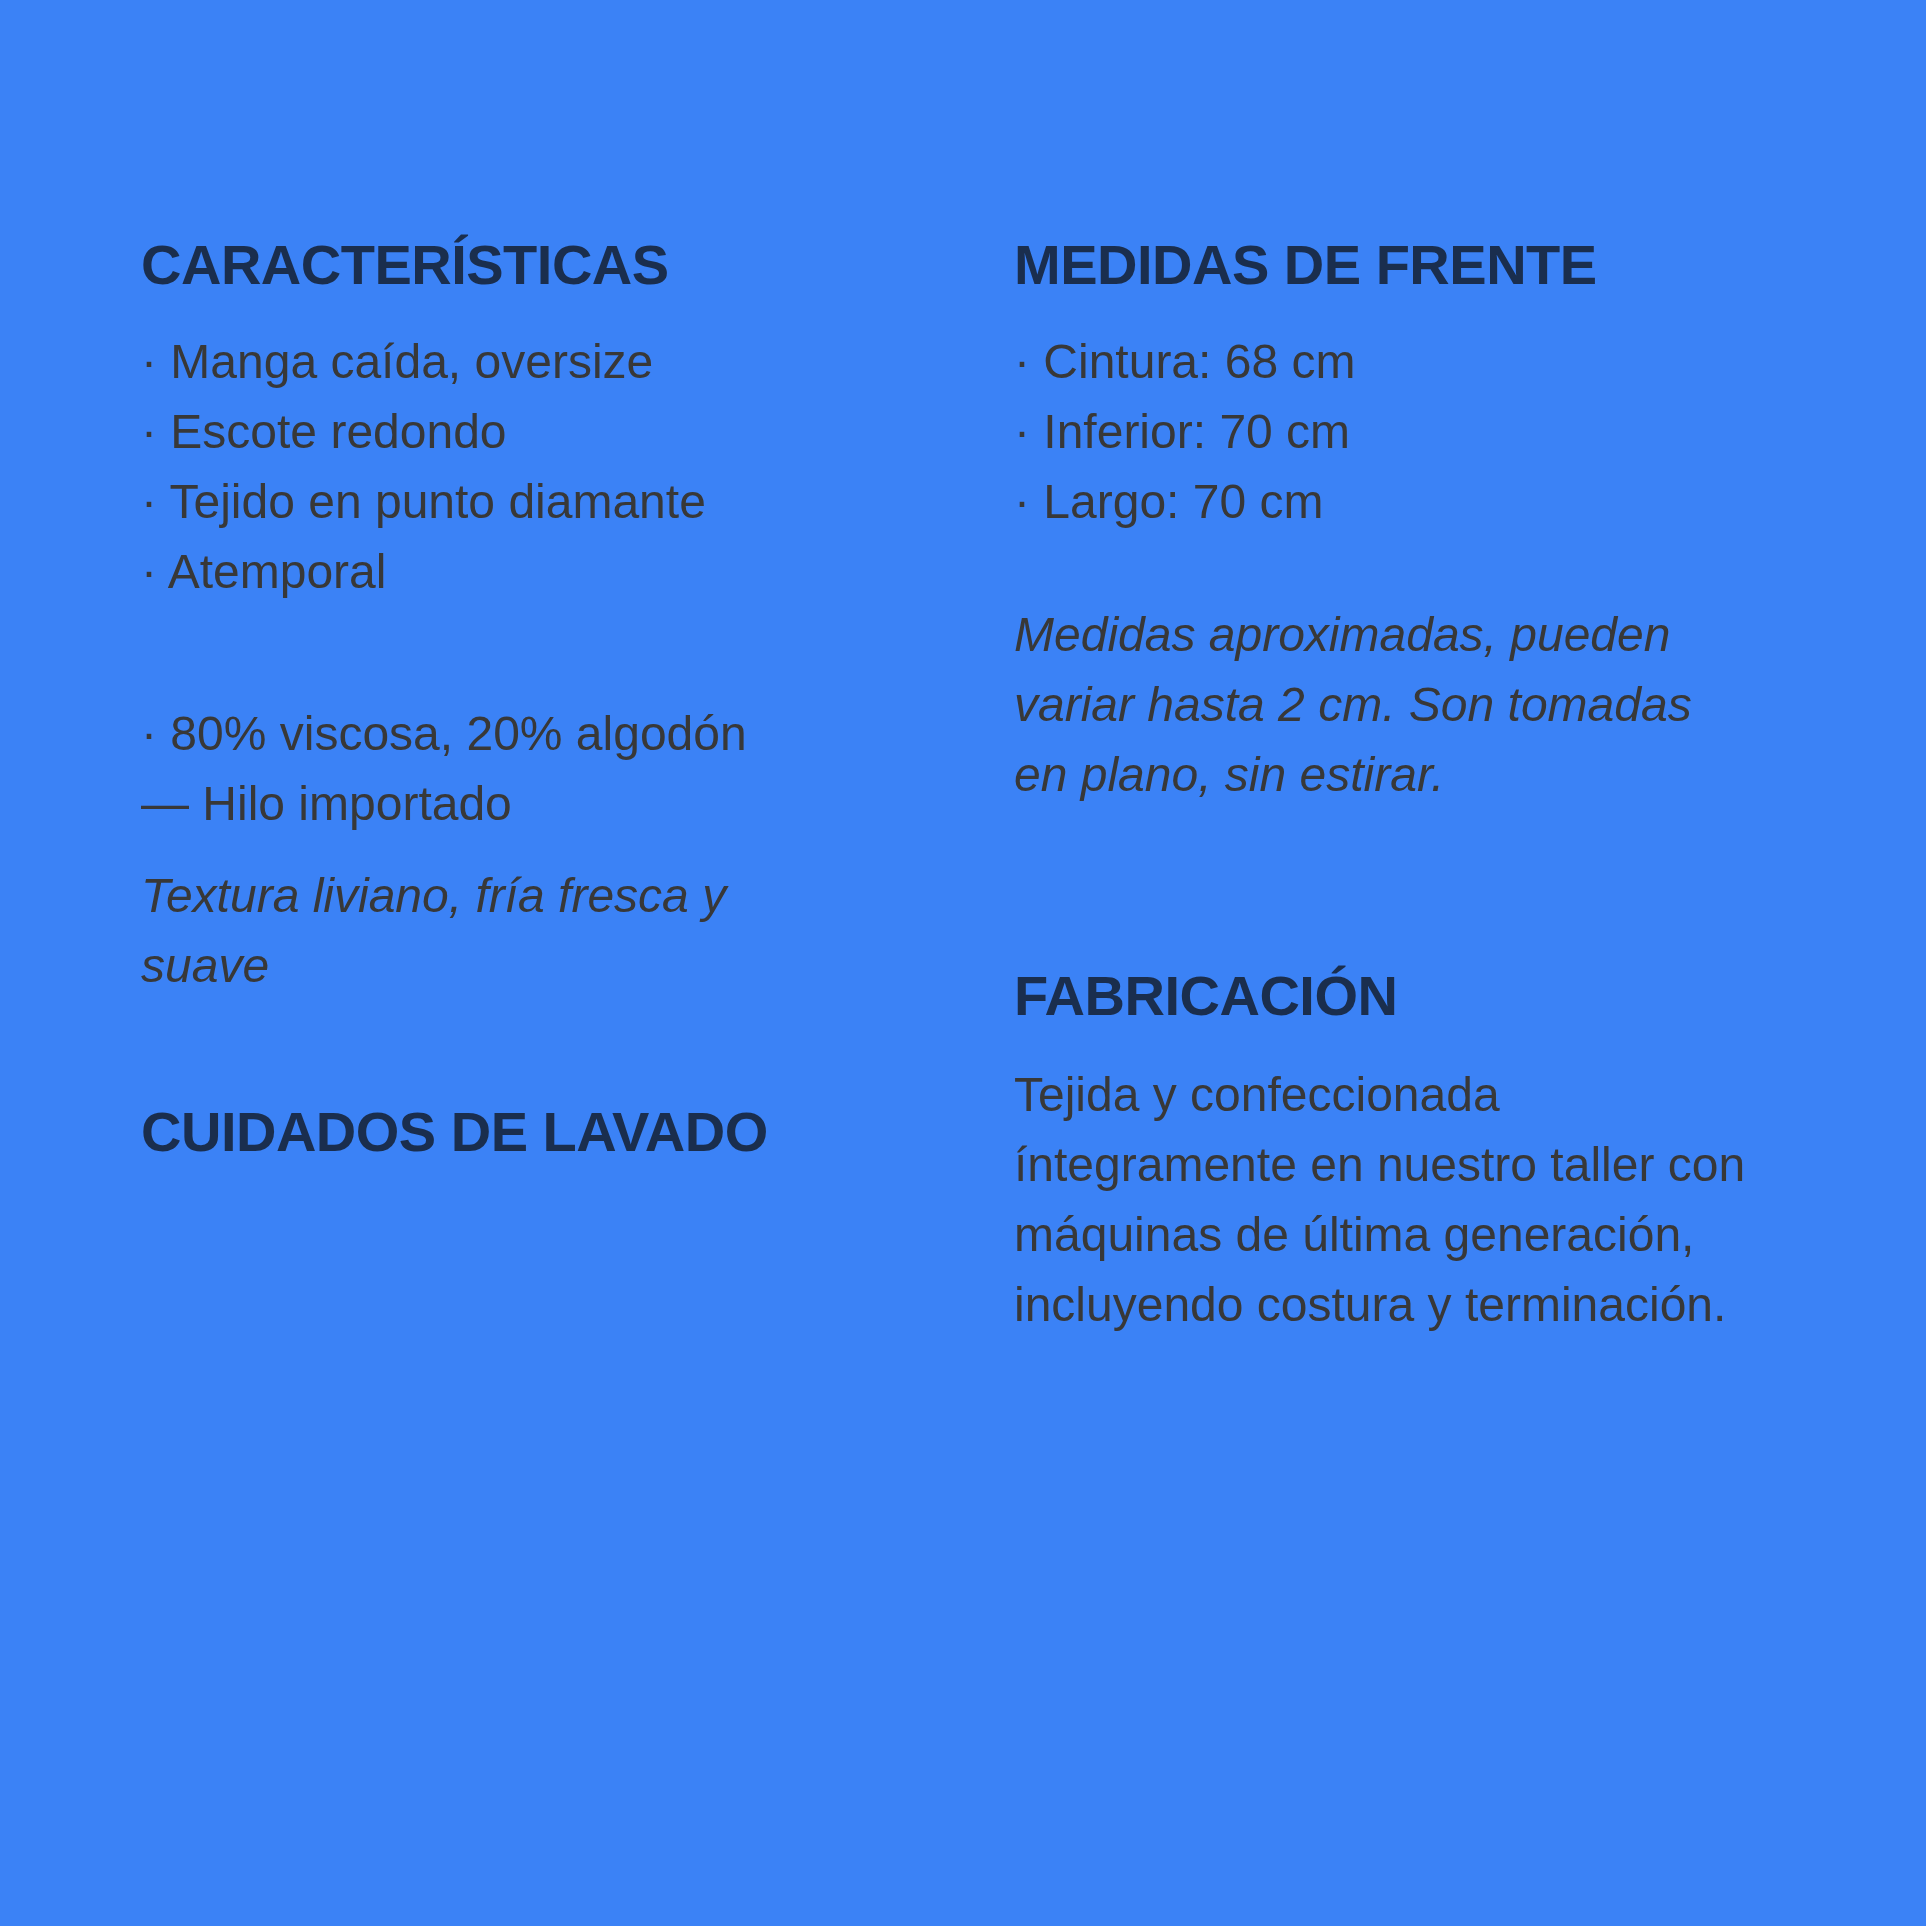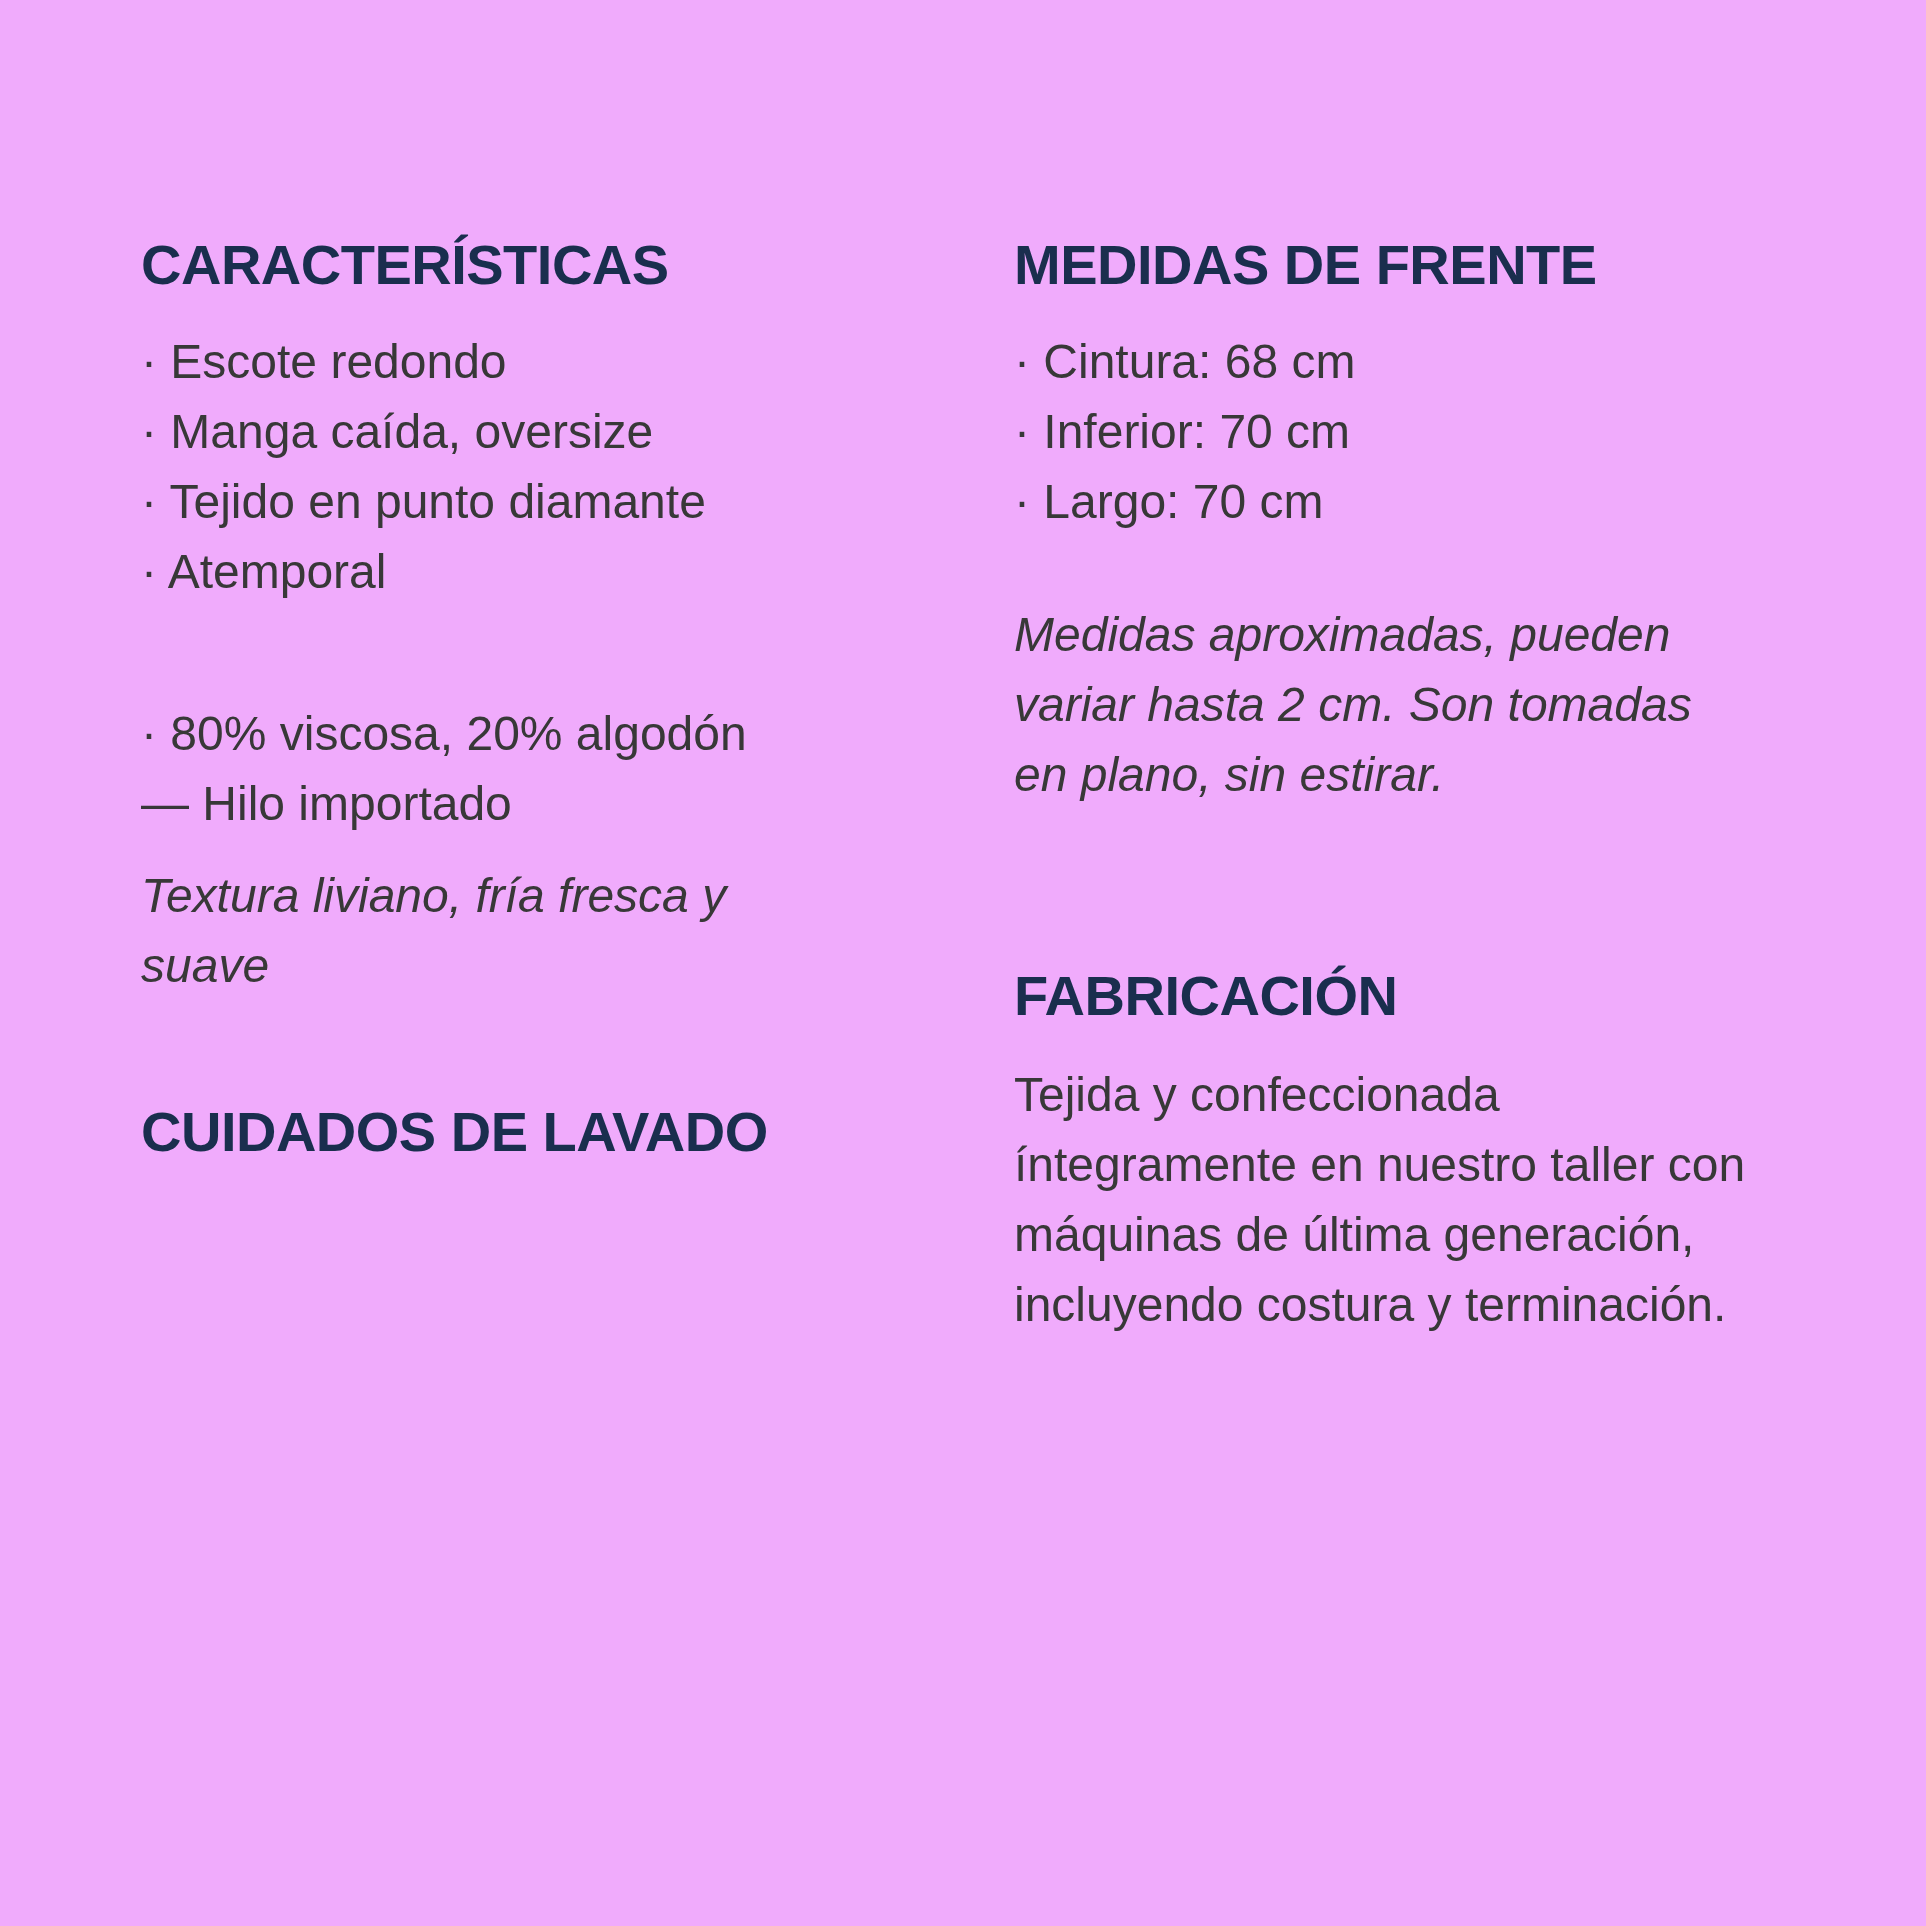--- a/index.html
+++ b/index.html
@@ -4,21 +4,21 @@
 <style>
   html, body {
     margin: 0;
     padding: 0;
     background: #ffffff;
   }
   .page {
     position: relative;
     width: 1926px;
     height: 1926px;
-    background: #f0abfc;
+    background: #3b82f6;
     font-family: "Liberation Sans", sans-serif;
     overflow: hidden;
   }
   .columns {
     display: flex;
     padding: 234px 0 0 141px;
     gap: 71px;
     box-sizing: border-box;
   }
   .col {
@@ -73,22 +73,22 @@
 <body>
 
 <div class="page">
   <div class="columns">
 
     <div class="col col-left">
 
       <section id="sec-caracteristicas">
         <h2 class="section-heading">CARACTERÍSTICAS</h2>
         <ul class="items">
+          <li>· Manga caída, oversize</li>
           <li>· Escote redondo</li>
-          <li>· Manga caída, oversize</li>
           <li>· Tejido en punto diamante</li>
           <li>· Atemporal</li>
         </ul>
       </section>
 
       <section id="sec-hilado">
         <ul class="items">
           <li>· 80% viscosa, 20% algodón</li>
           <li>— Hilo importado</li>
         </ul>

